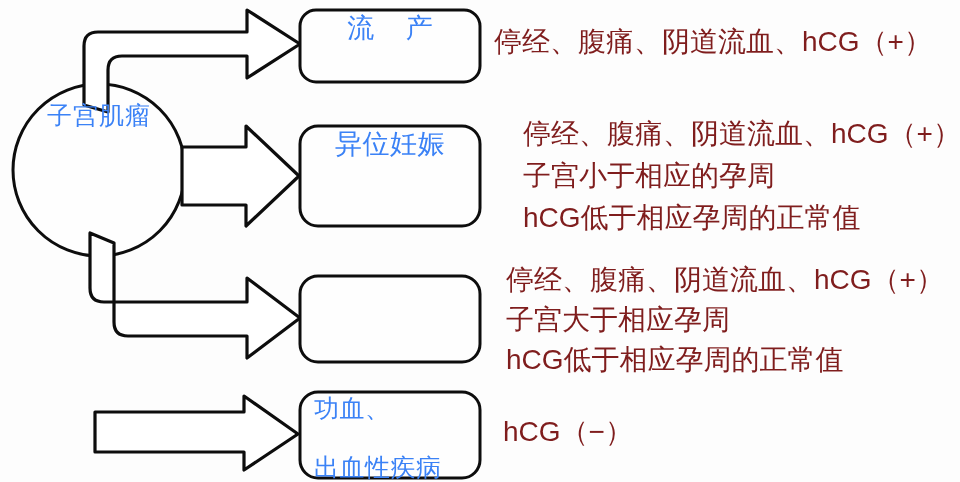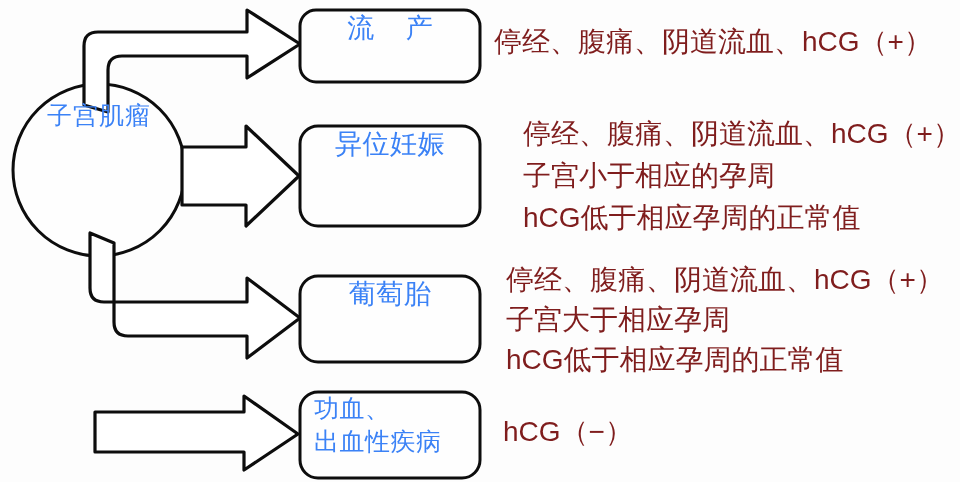--- a/index.html
+++ b/index.html
@@ -61,21 +61,21 @@
   }
   .box-label {
     left: 300px;
     width: 180px;
     font-size: 26px;
     letter-spacing: 0.5px;
   }
   .box-label.b1 { top: 10px; height: 72px; font-size: 27px; letter-spacing: 12px; text-indent: 12px; }
   .box-label.b2 { top: 126px; height: 100px; font-size: 27px; }
   .box-label.b3 { top: 276px; height: 86px; font-size: 27px; }
-  .box-label.b4 { top: 392px; height: 82px; font-size: 25px; line-height: 1.3; align-items: flex-start; padding-left: 14px; box-sizing: border-box; }
+  .box-label.b4 { top: 392px; height: 82px; font-size: 25px; line-height: 1.3; align-items: flex-start; padding-left: 14px; box-sizing: border-box; gap: 26px; }
   .desc {
     position: absolute;
     font-size: 28px;
     line-height: 1.0;
     color: #7f1d1d;
   }
   .desc .line { display: block; white-space: pre; }
   .d1 { left: 494px; top: 28px; }
   .d2 { left: 523px; top: 120px; }
   .d2 .line + .line { margin-top: 14px; }
@@ -109,23 +109,20 @@
   <div class="node-label circle-label">
     <span>子宫肌瘤</span>
   </div>
 
   <div class="node-label box-label b1">
     <span>流  产</span>
   </div>
   <div class="node-label box-label b2">
     <span>异位妊娠</span>
   </div>
-  <div class="node-label box-label b3">
-    <span>葡萄胎</span>
-  </div>
   <div class="node-label box-label b4">
     <span>功血、</span>
     <span>出血性疾病</span>
   </div>
 
   <div class="desc d1">
     <span class="line">停经、腹痛、阴道流血、hCG（+）</span>
   </div>
 
   <div class="desc d2">

